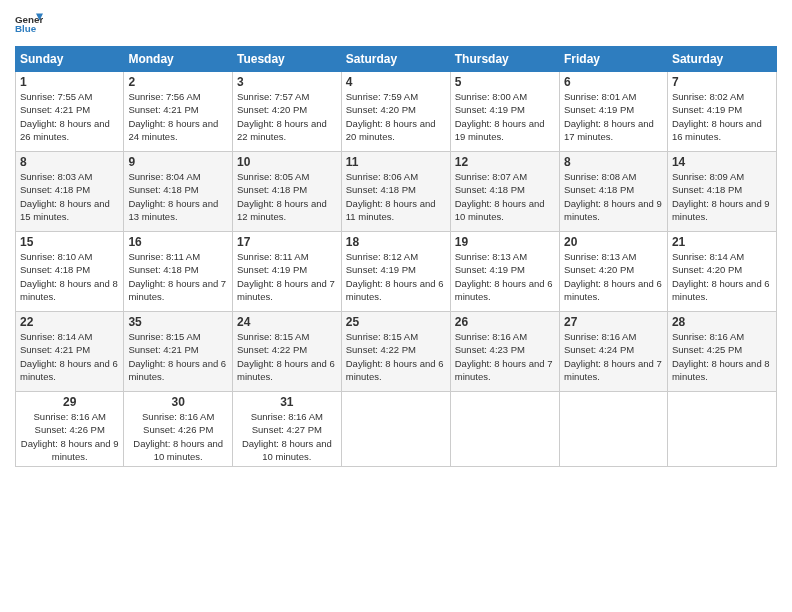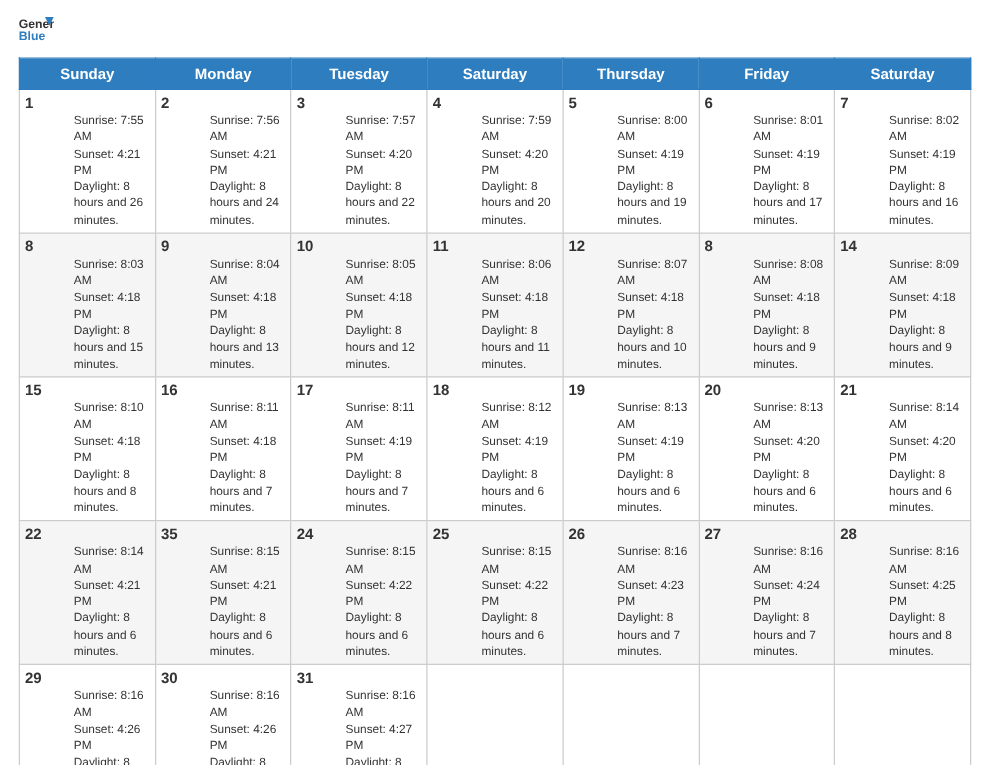--- a/index.html
+++ b/index.html
@@ -45,21 +45,21 @@
     }
     .calendar {
       width: 100%;
       border-collapse: collapse;
       font-size: 10px;
     }
     .calendar th {
       background: #2e7dbf;
       color: #fff;
       padding: 5px 4px;
-      text-align: center;
+      text-align: left;
       font-size: 12px;
       font-weight: bold;
       border: 1px solid #2e7dbf;
     }
     .calendar td {
       border: 1px solid #ccc;
       vertical-align: top;
       padding: 3px 4px;
       width: 113px;
       height: 80px;
@@ -72,28 +72,28 @@
       font-size: 12px;
       font-weight: bold;
       color: #333;
       display: block;
       margin-bottom: 1px;
     }
     .day-info {
       font-size: 9.5px;
       color: #333;
       line-height: 1.4;
-      margin-left: 39px;
     }
     .empty-cell {
       background: #fff !important;
       border: 1px solid #ccc;
     }
     .last-row td {
       height: 70px;
+      text-align: center;
     }
   </style>
 </head>
 <body>
 
 <div class="page">
   <div class="header">
     <div class="logo">
       <svg class="logo-icon" viewBox="0 0 40 40">
         <text x="0" y="18" font-size="14" font-weight="bold" fill="#333">General</text>

